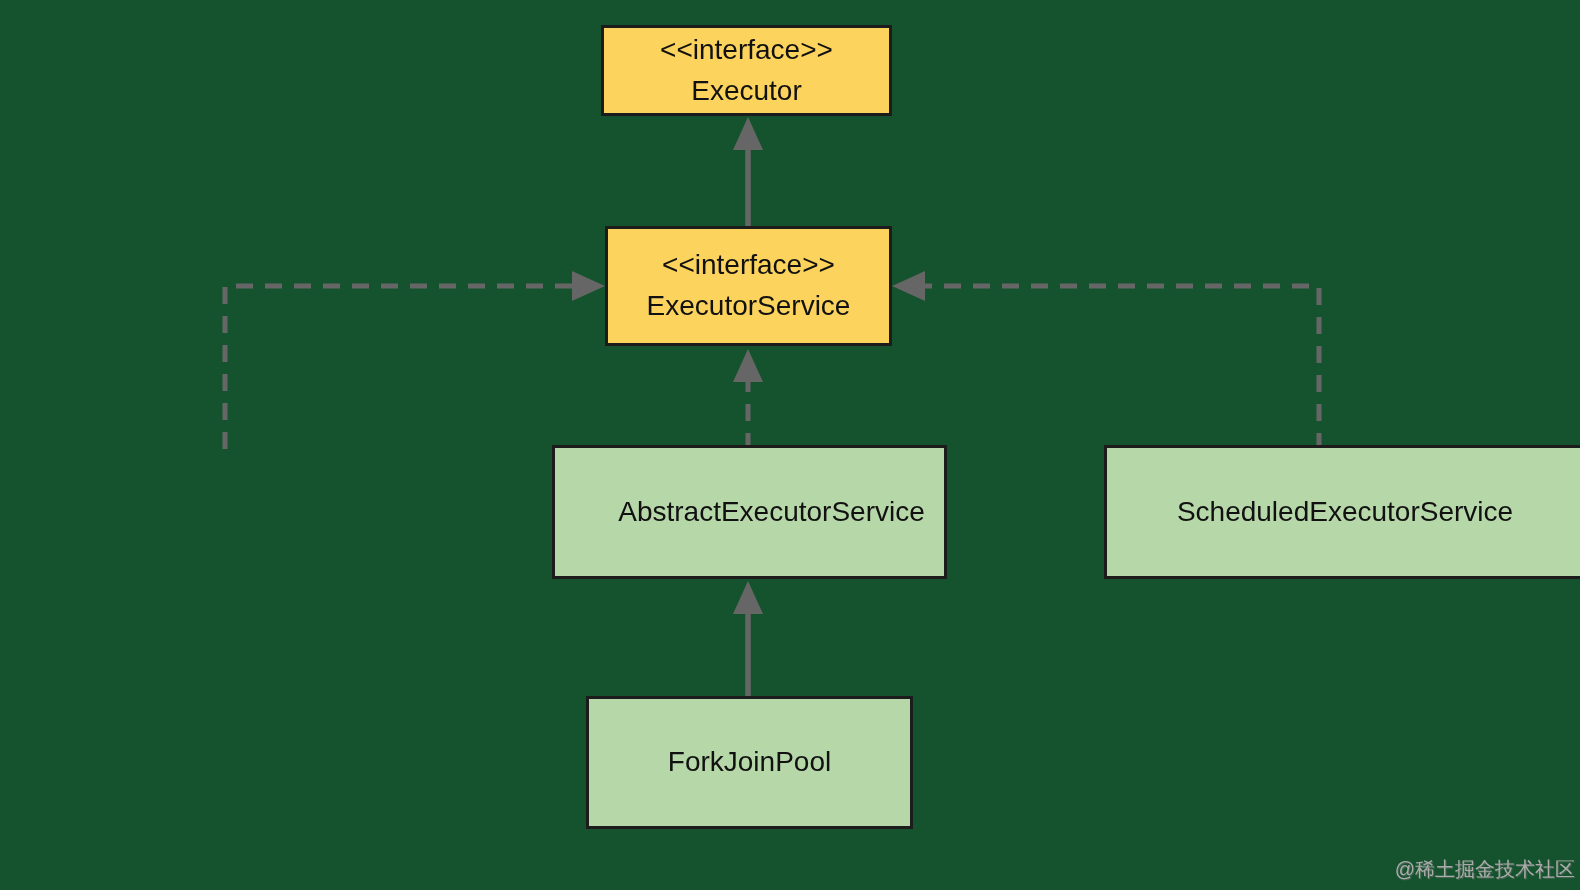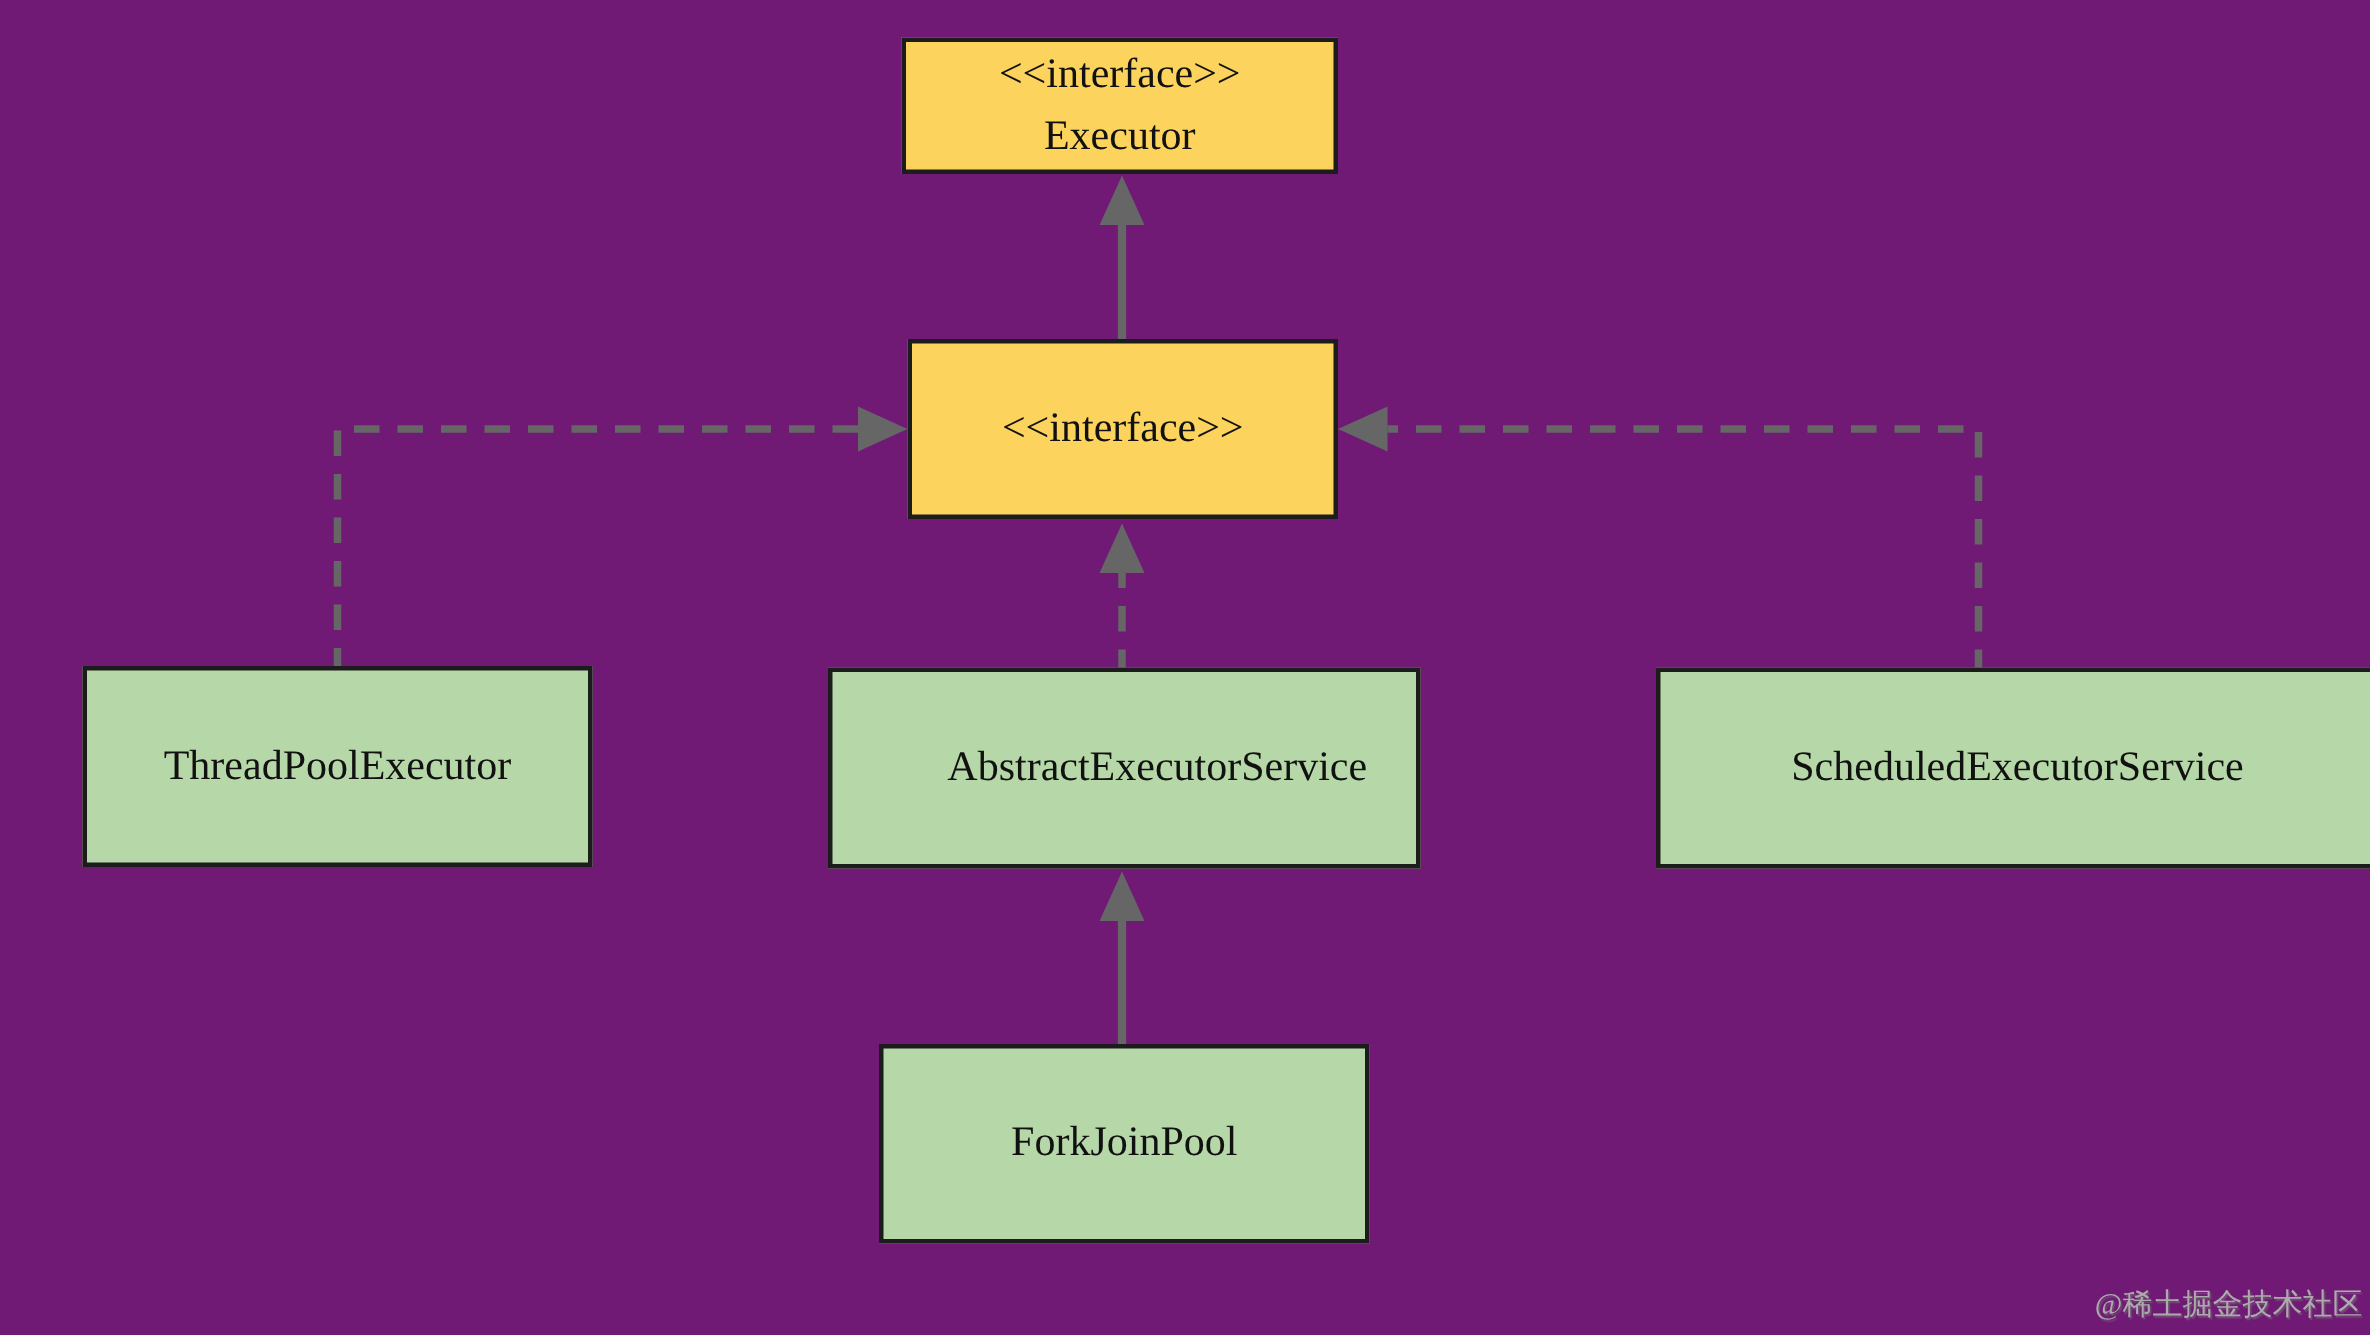--- a/index.html
+++ b/index.html
@@ -1,22 +1,22 @@
 <!DOCTYPE html>
 <html><head>
 <meta charset="utf-8">
 <style>
   html, body { margin:0; padding:0; }
   #canvas {
     position: relative;
     width: 1580px;
     height: 890px;
-    background: #701a75;
+    background: #14532d;
     overflow: hidden;
-    font-family: Liberation Serif, serif;
+    font-family: Liberation Sans, sans-serif;
   }
   .node {
     position: absolute;
     box-sizing: border-box;
     border: 3px solid #1c1c1c;
     display: flex;
     flex-direction: column;
     align-items: center;
     justify-content: center;
     text-align: center;
@@ -103,25 +103,23 @@
     </g>
   </svg>
 
   <div id="node-executor" class="node interface">
     <span>&lt;&lt;interface&gt;&gt;</span>
     <span>Executor</span>
   </div>
 
   <div id="node-executor-service" class="node interface">
     <span>&lt;&lt;interface&gt;&gt;</span>
+    <span>ExecutorService</span>
   </div>
 
-  <div id="node-thread-pool" class="node klass">
-    <span>ThreadPoolExecutor</span>
-  </div>
 
   <div id="node-abstract-service" class="node klass">
     <span>AbstractExecutorService</span>
   </div>
 
   <div id="node-scheduled-service" class="node klass">
     <span>ScheduledExecutorService</span>
   </div>
 
   <div id="node-fork-join" class="node klass">

